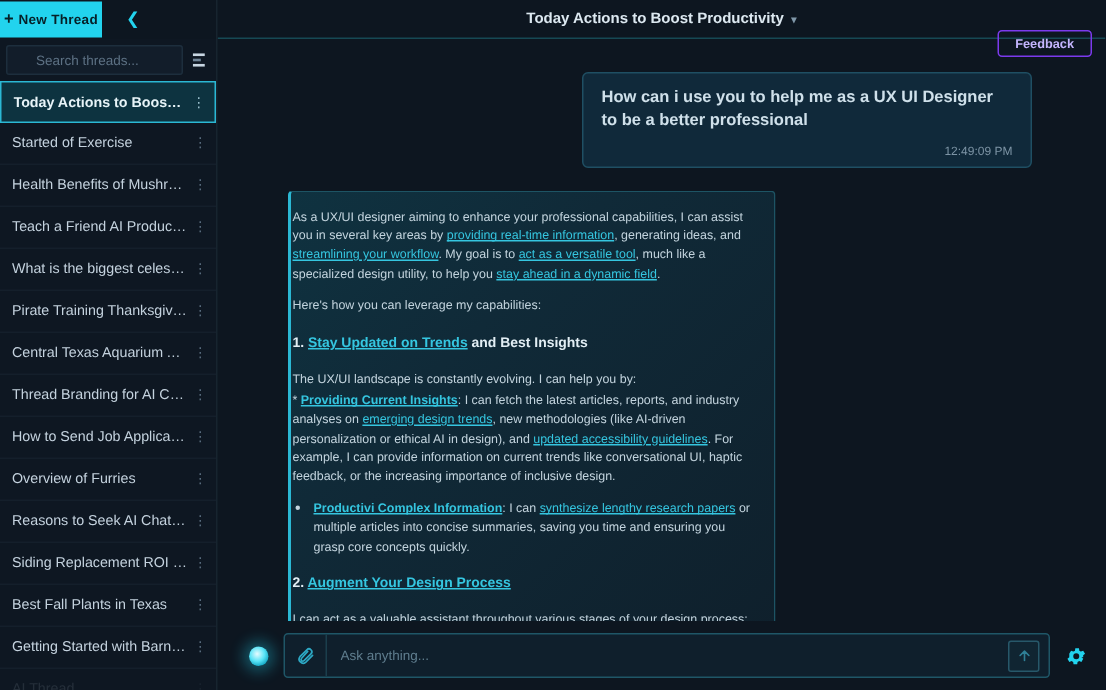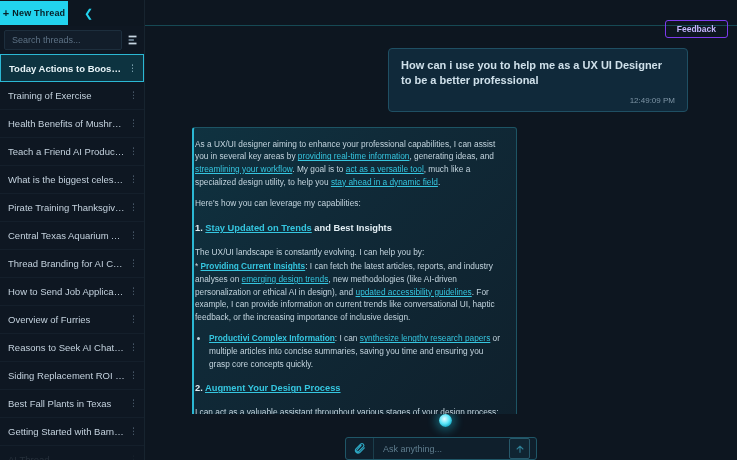--- a/index.html
+++ b/index.html
@@ -38,21 +38,21 @@
   .sb-search-row {
     height: 28px; display: flex; align-items: center;
     padding: 0 4px; gap: 4px;
   }
   .search-box {
     flex: 1; height: 20px;
     background: #121d2a; border: 1px solid #1d2e3d;
     border-radius: 2px;
     display: flex; align-items: center; padding: 0 7px;
   }
-  .search-box span { font-size: 9px; color: #5d7184; }
+  .search-box span { font-size: 9px; color: #5d7184; margin-left: 12px; }
   .filter-icon { width: 14px; height: 14px; display: block; cursor: pointer; }
 
   .thread-list { flex: 1; overflow: hidden; position: relative; }
   .thread-item {
     height: 28px; display: flex; align-items: center;
     padding: 0 6px 0 8px; gap: 4px;
     border-bottom: 1px solid #141f2b;
     cursor: pointer;
   }
   .thread-item .tl {
@@ -129,21 +129,20 @@
   .ab .b { color: #e2eef4; font-weight: bold; }
   .ab .b a, .ab a.b { color: #35c6e0; font-weight: bold; }
   .ab ul { margin: 0 0 9px 14px; }
   .ab li { font-size: 8.3px; color: #c3d4de; line-height: 1.52; }
 
   
   .composer {
     height: 46px; display: flex; align-items: center;
     padding: 0 12px 0 12px; gap: 10px;
     background: #0d1620;
-    flex-direction: column;
   }
   .orb {
     width: 13px; height: 13px; border-radius: 50%;
     background: radial-gradient(circle at 42% 38%, #e6fbff 0%, #58e4f7 45%, #15a8c4 75%, #0e6c84 100%);
     box-shadow: 0 0 9px 4px rgba(34,211,238,.32);
     margin-left: 9px; flex: none;
   }
   .input-wrap {
     flex: 1; height: 30px;
     background: #0f1f2c; border: 1px solid #1f5667;
@@ -194,21 +193,21 @@
         <rect x="3" y="11" width="9" height="2" fill="#c8d6e2"></rect>
       </svg>
     </div>
 
     <div class="thread-list" id="thread-list">
         <div class="thread-item active">
           <div class="tl">Today Actions to Boost Pro...</div>
           <div class="kebab">⋮</div>
         </div>
         <div class="thread-item">
-          <div class="tl">Training of Exercise</div>
+          <div class="tl">Started of Exercise</div>
           <div class="kebab">⋮</div>
         </div>
         <div class="thread-item">
           <div class="tl">Health Benefits of Mushroo...</div>
           <div class="kebab">⋮</div>
         </div>
         <div class="thread-item">
           <div class="tl">Teach a Friend AI Productivi...</div>
           <div class="kebab">⋮</div>
         </div>
@@ -255,20 +254,24 @@
         <div class="thread-item faded">
           <div class="tl">AI Thread</div>
           <div class="kebab">⋮</div>
         </div>
       </div>
   </div>
 
   <div class="main">
 
     <div class="topbar">
+      <div class="topbar-title">
+        <span>Today Actions to Boost Productivity</span>
+        <span class="chev-down">▾</span>
+      </div>
       <div class="feedback-btn">
         <span>Feedback</span>
       </div>
     </div>
 
     <div class="convo">
 
       <div class="user-row">
         <div class="user-bubble">
           <div class="user-text">How can i use you to help me as a UX UI Designer to be a better professional</div>

